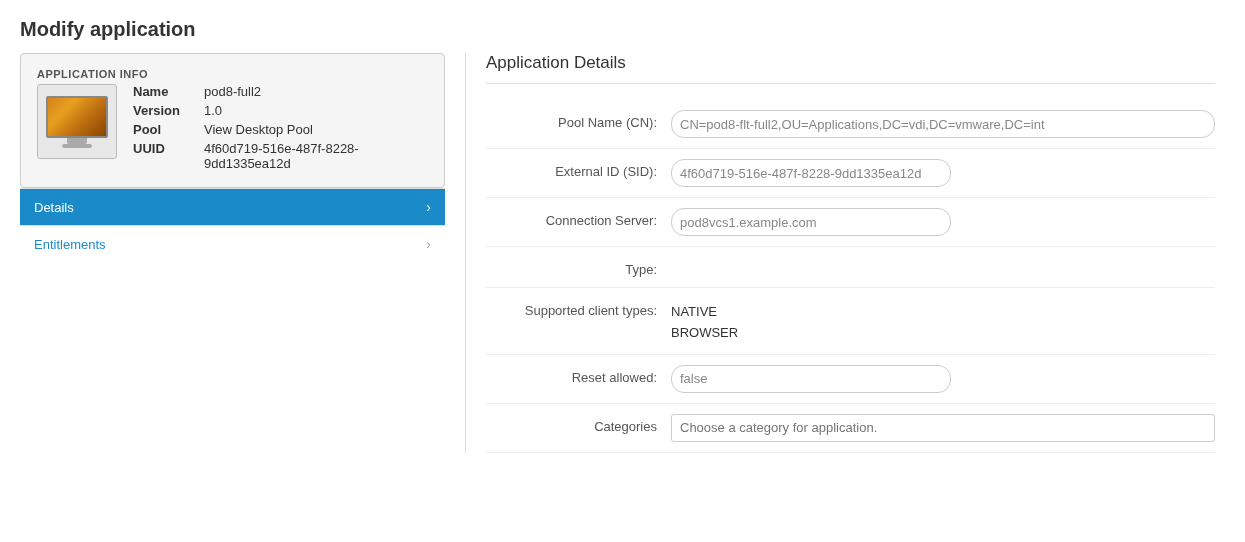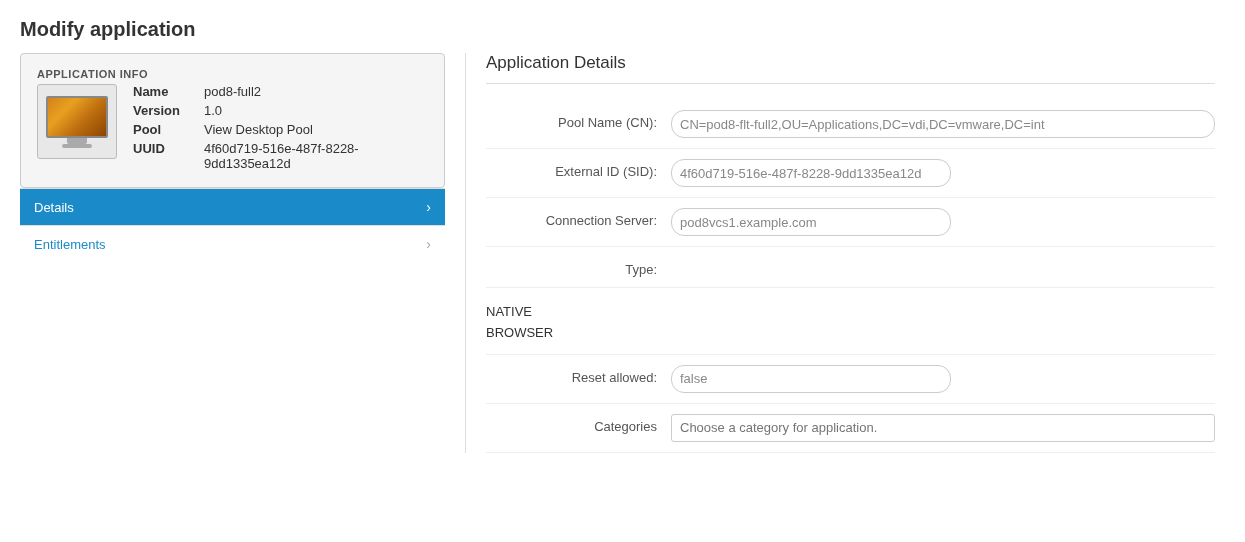--- a/index.html
+++ b/index.html
@@ -309,20 +309,21 @@
         <div class="form-row-value">
           <input type="text" class="text-input text-input-medium" readonly="" value="pod8vcs1.example.com" style="">
         </div>
       </div>
 
       <div class="form-row">
         <div class="form-row-label">Type:</div>
       </div>
 
       <div class="form-row">
+        <div class="form-row-label">Supported client types:</div>
         <div class="form-row-value">
           <div class="static-text">
             <div>NATIVE</div>
             <div>BROWSER</div>
           </div>
         </div>
       </div>
 
       <div class="form-row">
         <div class="form-row-label">Reset allowed:</div>

